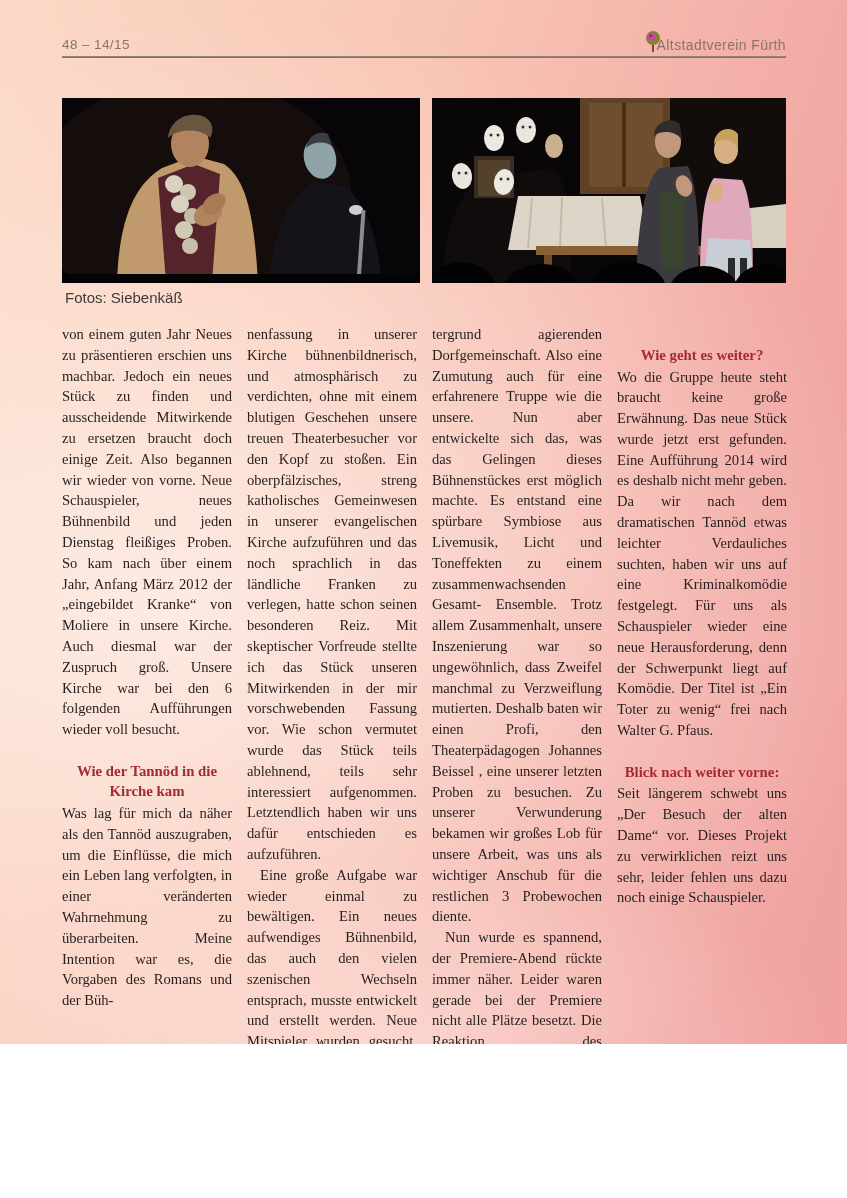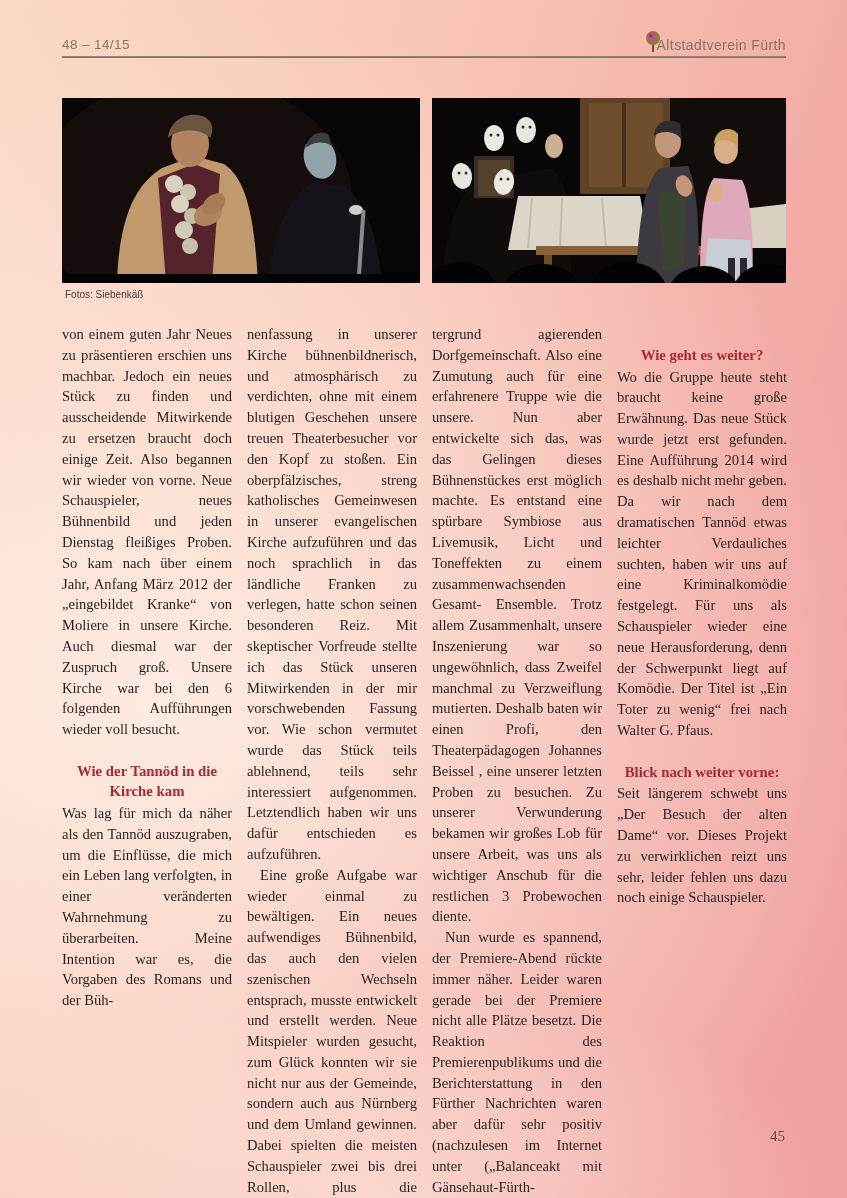--- a/index.html
+++ b/index.html
@@ -1,19 +1,19 @@
 <!DOCTYPE html>
 <html lang="de"><head>
 <meta charset="utf-8">
 <style>
   * { margin:0; padding:0; box-sizing:border-box; }
   html,body { width:847px; }
   body { font-family:"Liberation Serif", serif; }
   .page {
-    position:relative; width:847px; height:1198px; overflow:hidden;
+    position:relative; width:847px; height:1044px; overflow:hidden;
     background:
       radial-gradient(ellipse 120% 80% at 20% 58%, rgba(255,250,245,0.70) 0%, rgba(255,240,231,0.40) 38%, rgba(255,255,255,0) 72%),
       radial-gradient(ellipse 90% 30% at 45% 100%, rgba(255,235,228,0.55) 0%, rgba(255,235,228,0) 60%),
       linear-gradient(108deg, #fbd9c6 0%, #f8c5b5 38%, #f2aaa5 72%, #efa09f 100%);
   }
 
   
   .hdr-issue { position:absolute; left:62px; top:37px; font-family:"Liberation Sans",sans-serif;
     font-size:13.5px; color:#8a7466; letter-spacing:0.4px; }
   .hdr-brand { position:absolute; right:61px; top:37px; font-family:Liberation Sans, sans-serif;
@@ -21,21 +21,21 @@
   .hdr-logo { position:absolute; left:645px; top:30px; width:16px; height:24px; }
   .hdr-rule { position:absolute; left:62px; top:56px; width:724px; height:2px;
     background:linear-gradient(#9a8878,#7e6d5f); }
 
   
   .photo { position:absolute; top:98px; height:185px; overflow:hidden; }
   .photo svg { display:block; }
   .photo-left  { left:62px;  width:358px; }
   .photo-right { left:432px; width:354px; }
   .caption { position:absolute; left:65px; top:289px; font-family:"Liberation Sans",sans-serif;
-    font-size:10px; color:#3f3b36; }
+    font-size:15px; color:#3f3b36; }
 
   
   .cols { position:absolute; left:62px; top:324px; width:727px; display:flex; gap:15px; }
   .col  { width:170px; flex:0 0 170px; font-size:14.6px; line-height:20.8px; color:#241f1e;
     text-align:justify; hyphens:auto; -webkit-hyphens:auto; }
   .col p { margin:0; }
   .col p.indent { text-indent:13px; }
   .col h3 { font-size:14.8px; line-height:20.5px; color:#a52a35; margin:21px 0 1px 0;
     font-weight:bold; text-align:center; }
 

